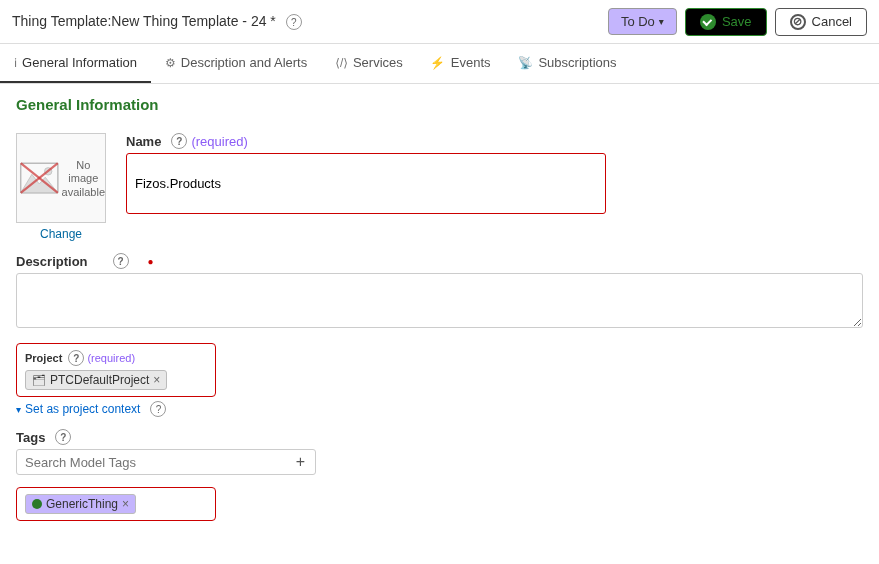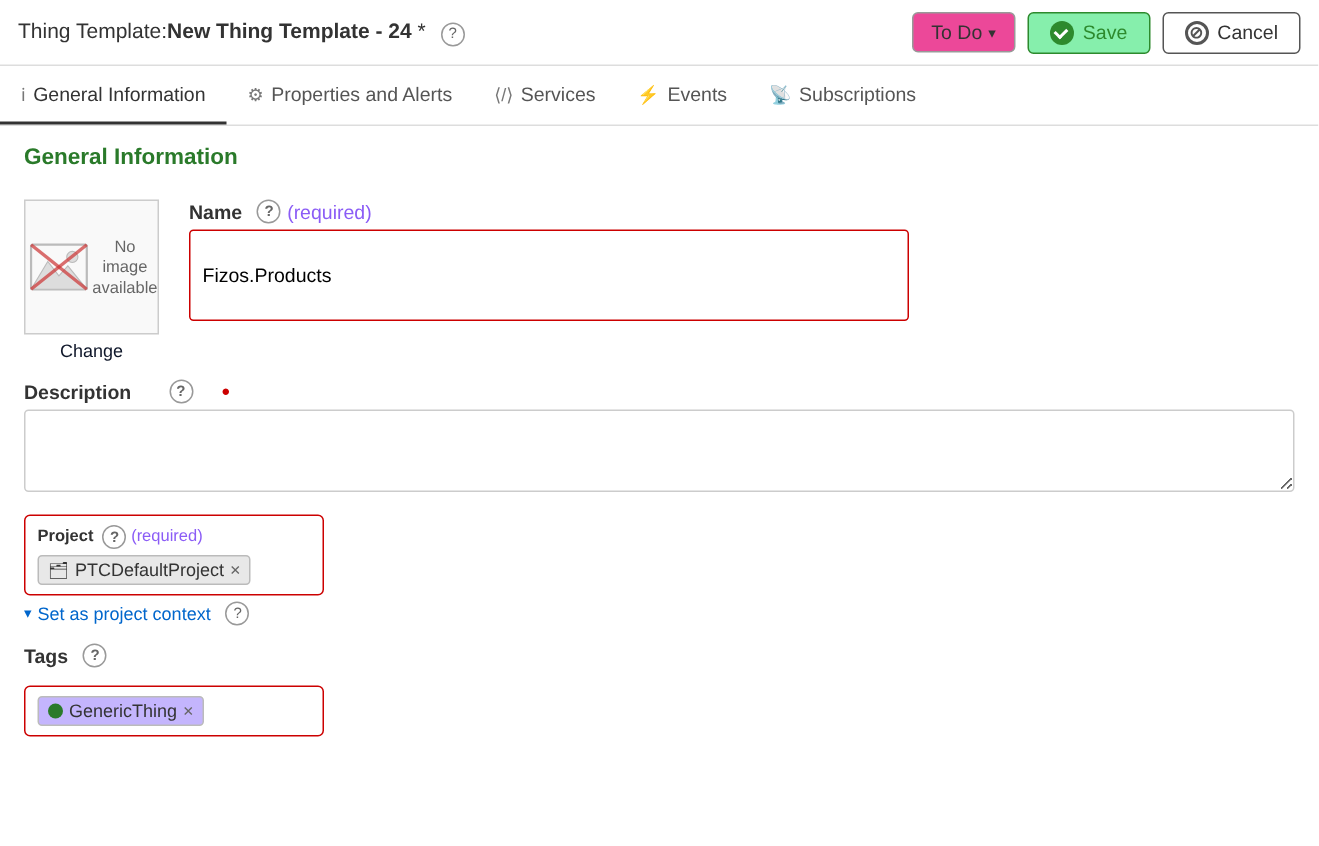--- a/index.html
+++ b/index.html
@@ -13,21 +13,21 @@
       border-bottom: 1px solid #ddd;
       background: #fff;
       height: 44px;
     }
     .header-title {
       font-size: 14px;
       font-weight: 400;
       color: #333;
       flex: 1;
     }
-    .header-title strong { font-weight: 700; }
+    .header-title strong { font-weight: 400; }
     .help-icon {
       display: inline-flex;
       align-items: center;
       justify-content: center;
       width: 16px;
       height: 16px;
       border-radius: 50%;
       border: 1px solid #999;
       font-size: 10px;
       color: #666;
@@ -39,34 +39,34 @@
       gap: 8px;
       align-items: center;
     }
     .btn-todo {
       display: flex;
       align-items: center;
       gap: 4px;
       padding: 5px 12px;
       border: 1px solid #999;
       border-radius: 4px;
-      background: #ec4899;
+      background: #c4b5fd;
       font-size: 13px;
       cursor: pointer;
       color: #333;
     }
     .btn-todo .chevron { font-size: 10px; }
     .btn-save {
       display: flex;
       align-items: center;
       gap: 6px;
       padding: 5px 14px;
       border: 1px solid #2d8a2d;
       border-radius: 4px;
-      background: #86efac;
+      background: #000000;
       font-size: 13px;
       cursor: pointer;
       color: #2d8a2d;
       font-weight: 500;
     }
     .btn-save .save-circle {
       width: 16px; height: 16px;
       border-radius: 50%;
       background: #2d8a2d;
       display: flex; align-items: center; justify-content: center;
@@ -150,21 +150,21 @@
       border: 1px solid #ccc;
       display: flex;
       flex-direction: row;
       align-items: center;
       justify-content: center;
       flex-shrink: 0;
       background: #f9f9f9;
       position: relative;
     }
     .change-link {
-      color: #0f172a;
+      color: #0369a1;
       font-size: 12px;
       cursor: pointer;
       text-decoration: none;
       margin-top: 4px;
       display: block;
       text-align: left;
     }
     .image-container {
       display: flex;
       flex-direction: column;
@@ -347,21 +347,21 @@
   </div>
 </div>
 
 <div class="tab-bar">
   <a class="tab-item active">
     <span class="tab-icon">ℹ</span>
     <span>General Information</span>
   </a>
   <a class="tab-item">
     <span class="tab-icon">⚙</span>
-    <span>Properties and Alerts</span>
+    <span>Description and Alerts</span>
   </a>
   <a class="tab-item">
     <span class="tab-icon">⟨/⟩</span>
     <span>Services</span>
   </a>
   <a class="tab-item">
     <span class="tab-icon">⚡</span>
     <span>Events</span>
   </a>
   <a class="tab-item">
@@ -438,20 +438,24 @@
         <span class="help-icon">?</span>
       </a>
     </div>
   </div>
 
   <div class="tags-section">
     <div class="field-label">
       <span>Tags</span>
       <span class="help-icon">?</span>
     </div>
+    <div class="tags-input-row">
+      <input class="tags-input" type="text" placeholder="Search Model Tags" style="">
+      <button class="tags-add-btn">+</button>
+    </div>
   </div>
 
   <div class="base-template-section">
     <div class="field-box-labeled">
       <div>
         <span class="base-tag-item">
           <span class="green-dot"></span>
           <span>GenericThing</span>
           <span class="tag-close">×</span>
         </span>

